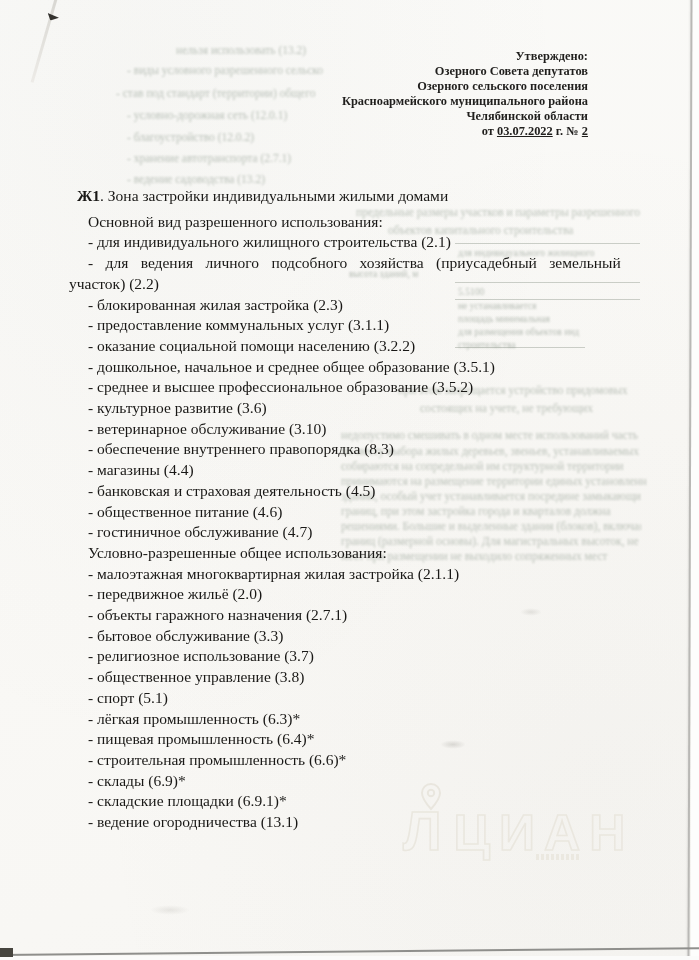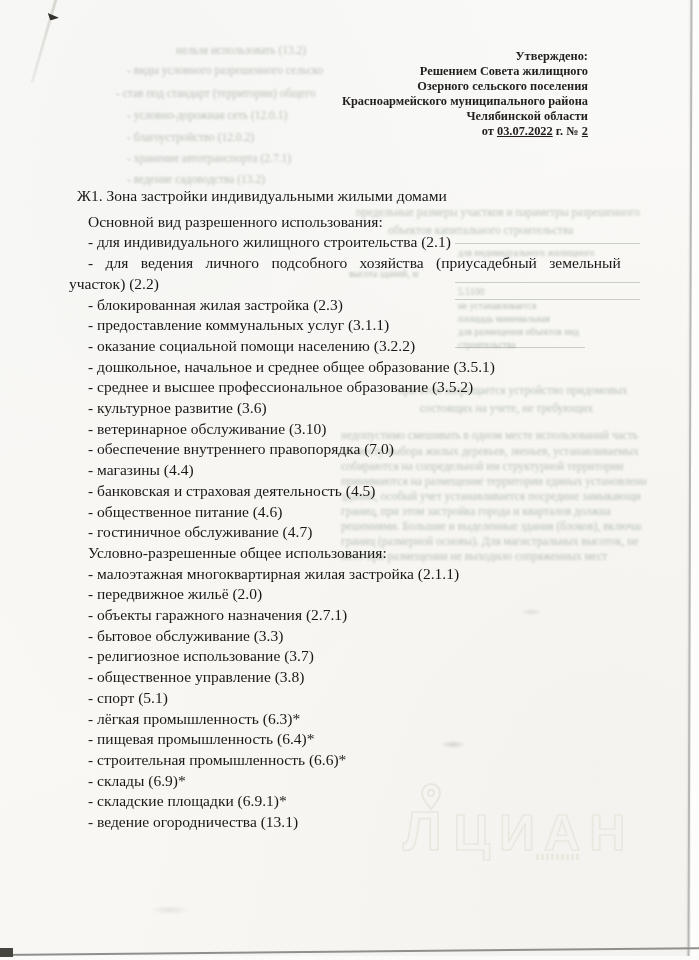--- a/index.html
+++ b/index.html
@@ -19,21 +19,21 @@
     position:absolute;top:49px;right:111px;text-align:right;
     font-size:12.4px;line-height:14.9px;font-weight:bold;color:#201f1d;
   }
   .approval .u{text-decoration:underline;}
   
   .body-text{
     position:absolute;left:69px;top:186px;width:569px;
     font-size:15.5px;line-height:20.7px;color:#191816;
   }
   .doc-title{padding-left:8px;margin-bottom:5px;white-space:nowrap;}
-  .doc-title .b{font-weight:normal;}
+  .doc-title .b{font-weight:bold;}
   .line{padding-left:19px;white-space:nowrap;overflow:visible;}
   .t-wrap{padding-left:0;}
   .t-justify{word-spacing:8.5px;}
   
   .ghost{position:absolute;inset:0;pointer-events:none;}
   .gline{
     position:absolute;white-space:nowrap;overflow:hidden;
     font-size:11.5px;line-height:13px;color:rgba(118,132,118,0.46);
     filter:blur(1.15px);
   }
@@ -135,21 +135,21 @@
   </div>
 
   <div class="smudge s1"></div>
   <div class="smudge s2"></div>
   <div class="smudge s3"></div>
 
   <div class="approval">
     <div>
 
     <div>Утверждено:</div>
-        <div>Решением Совета жилищного</div>
+        <div>Озерного Совета депутатов</div>
         <div>Озерного сельского поселения</div>
         <div>Красноармейского муниципального района</div>
         <div>Челябинской области</div>
       </div>
     <div><span>от </span><span class="u">03.07.2022</span><span> г. № </span><span class="u">2</span></div>
   </div>
 
   <div class="body-text">
     <div class="doc-title"><span class="b">Ж1</span><span>. Зона застройки индивидуальными жилыми домами</span></div>
     <div>
@@ -158,21 +158,21 @@
         <div class="line t-item">- для индивидуального жилищного строительства (2.1)</div>
         <div class="line t-justify">- для ведения личного подсобного хозяйства (приусадебный земельный</div>
         <div class="line t-wrap">участок) (2.2)</div>
         <div class="line t-item">- блокированная жилая застройка (2.3)</div>
         <div class="line t-item">- предоставление коммунальных услуг (3.1.1)</div>
         <div class="line t-item">- оказание социальной помощи населению (3.2.2)</div>
         <div class="line t-item">- дошкольное, начальное и среднее общее образование (3.5.1)</div>
         <div class="line t-item">- среднее и высшее профессиональное образование (3.5.2)</div>
         <div class="line t-item">- культурное развитие (3.6)</div>
         <div class="line t-item">- ветеринарное обслуживание (3.10)</div>
-        <div class="line t-item">- обеспечение внутреннего правопорядка (7.0)</div>
+        <div class="line t-item">- обеспечение внутреннего правопорядка (8.3)</div>
         <div class="line t-item">- магазины (4.4)</div>
         <div class="line t-item">- банковская и страховая деятельность (4.5)</div>
         <div class="line t-item">- общественное питание (4.6)</div>
         <div class="line t-item">- гостиничное обслуживание (4.7)</div>
         <div class="line t-section">Условно-разрешенные общее использования:</div>
         <div class="line t-item">- малоэтажная многоквартирная жилая застройка (2.1.1)</div>
         <div class="line t-item">- передвижное жильё (2.0)</div>
         <div class="line t-item">- объекты гаражного назначения (2.7.1)</div>
         <div class="line t-item">- бытовое обслуживание (3.3)</div>
         <div class="line t-item">- религиозное использование (3.7)</div>

